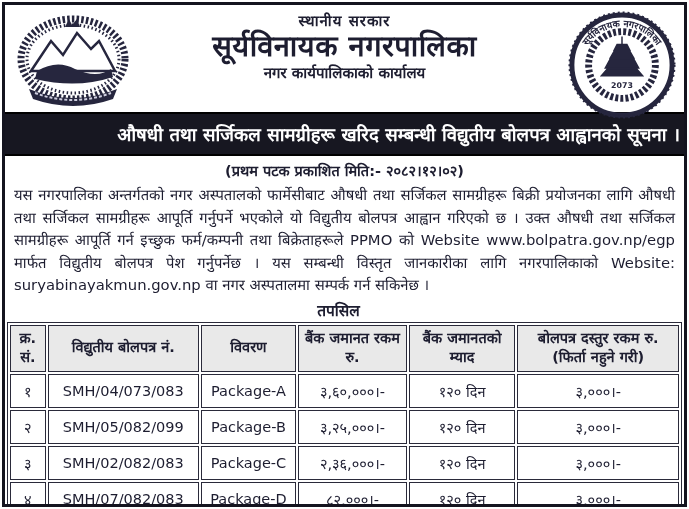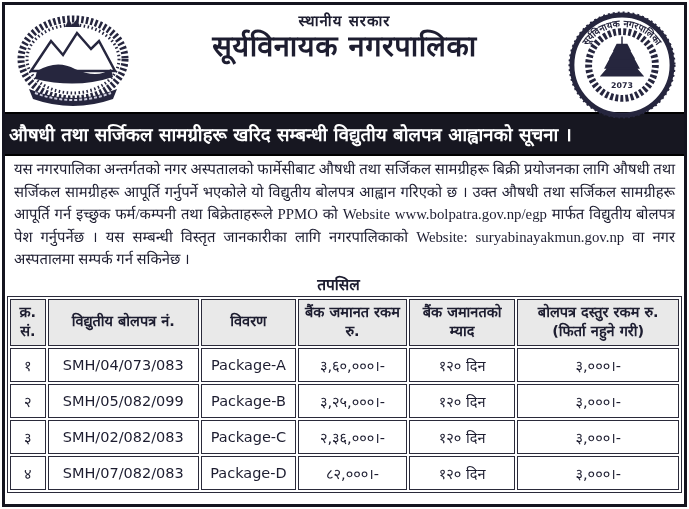--- a/index.html
+++ b/index.html
@@ -7,24 +7,24 @@
   .page{position:absolute;left:2px;top:2px;right:2px;bottom:2px;border:3px solid #14141f;background:#fff;overflow:hidden;}
   
   .hdr{position:relative;height:102px;padding-top:5px;text-align:center;}
   .hdr-line1{font-size:15px;font-weight:bold;letter-spacing:1px;text-align:center;}
   .hdr-muni{font-size:29px;font-weight:bold;line-height:1.15;letter-spacing:.5px;}
   .hdr-office{font-size:15px;font-weight:bold;line-height:1.35;}
   .hdr-addr{font-size:15.5px;font-weight:bold;line-height:1.45;}
   .logo-left{position:absolute;left:12px;top:10px;width:112px;height:92px;}
   .logo-right{position:absolute;right:8px;top:6px;width:108px;height:108px;}
   
-  .banner{background:#171721;color:#fff;text-align:left;font-weight:bold;font-size:18.5px;padding:7px 4px 8px 4px;border-top:2px solid #000;border-bottom:2px solid #000;}
+  .banner{background:#171721;color:#fff;text-align:right;font-weight:bold;font-size:18.5px;padding:7px 4px 8px 4px;border-top:2px solid #000;border-bottom:2px solid #000;}
   .dateline{text-align:center;font-weight:bold;font-size:14.5px;padding:4px 0 2px 0;}
   
-  .bodytext{font-size:14.8px;line-height:22.5px;text-align:justify;padding:2px 9px 0 9px;font-family:Liberation Serif, serif;}
+  .bodytext{font-size:14.8px;line-height:22.5px;text-align:justify;padding:2px 9px 0 9px;}
   .tbl-title{text-align:center;font-weight:bold;font-size:15.5px;padding:2px 12px 1px 0;}
   
   table.grid{border-collapse:separate;border-spacing:2px;width:675px;margin:0 auto;border:1px solid #2a2a3a;}
   table.grid th,table.grid td{border:1px solid #2a2a3a;text-align:center;vertical-align:middle;font-size:14.5px;padding:3px 2px;}
   table.grid th{background:#e9e9e9;font-weight:bold;line-height:1.35;}
   table.grid td{height:26px;}
   col.c1{width:36px;}col.c2{width:152px;}col.c3{width:96px;}col.c4{width:110px;}col.c5{width:108px;}col.c6{width:165px;}
   svg text{font-family:"DejaVu Sans","Liberation Sans",sans-serif;}
 </style>
 </head>
@@ -59,24 +59,26 @@
         <textPath href="#arcBot" startOffset="50%" text-anchor="middle">भक्तपुर</textPath>
       </text>
       <circle cx="55" cy="55" r="34" fill="none" stroke="#26263e" stroke-width="7" stroke-dasharray="3 2.2"></circle>
       <circle cx="55" cy="55" r="29" fill="#fff"></circle>
       <path d="M55 26 L55 34 M51 34 h8 M47 40 h16 l-3 -6 h-10 Z M43 48 h24 l-4 -7 h-16 Z M38 58 h34 l-5 -9 h-24 Z M34 66 h42 l-6 -7 h-30 Z" fill="#26263e" stroke="#26263e" stroke-width="1.5"></path>
       <text x="55" y="78" font-size="8" font-weight="bold" fill="#26263e" text-anchor="middle">2073</text>
     </svg>
 
     <div class="hdr-line1">स्थानीय सरकार</div>
     <div class="hdr-muni">सूर्यविनायक नगरपालिका</div>
+    <div class="hdr-office">नगर कार्यपालिकाको कार्यालय</div>
   </div>
 
   <div class="banner">औषधी तथा सर्जिकल सामग्रीहरू खरिद सम्बन्धी विद्युतीय बोलपत्र आह्वानको सूचना ।</div>
 
+  <div class="dateline">(प्रथम पटक प्रकाशित मिति:- २०८२।१२।०२)</div>
 
   <div class="bodytext">यस नगरपालिका अन्तर्गतको नगर अस्पतालको फार्मेसीबाट औषधी तथा सर्जिकल सामग्रीहरू बिक्री प्रयोजनका लागि औषधी तथा सर्जिकल सामग्रीहरू आपूर्ति गर्नुपर्ने भएकोले यो विद्युतीय बोलपत्र आह्वान गरिएको छ । उक्त औषधी तथा सर्जिकल सामग्रीहरू आपूर्ति गर्न इच्छुक फर्म/कम्पनी तथा बिक्रेताहरूले PPMO को Website www.bolpatra.gov.np/egp मार्फत विद्युतीय बोलपत्र पेश गर्नुपर्नेछ । यस सम्बन्धी विस्तृत जानकारीका लागि नगरपालिकाको Website: suryabinayakmun.gov.np वा नगर अस्पतालमा सम्पर्क गर्न सकिनेछ ।</div>
 
   <div class="tbl-title">तपसिल</div>
 
   <table class="grid">
     <colgroup>
       <col class="c1">
         <col class="c2">
         <col class="c3">

